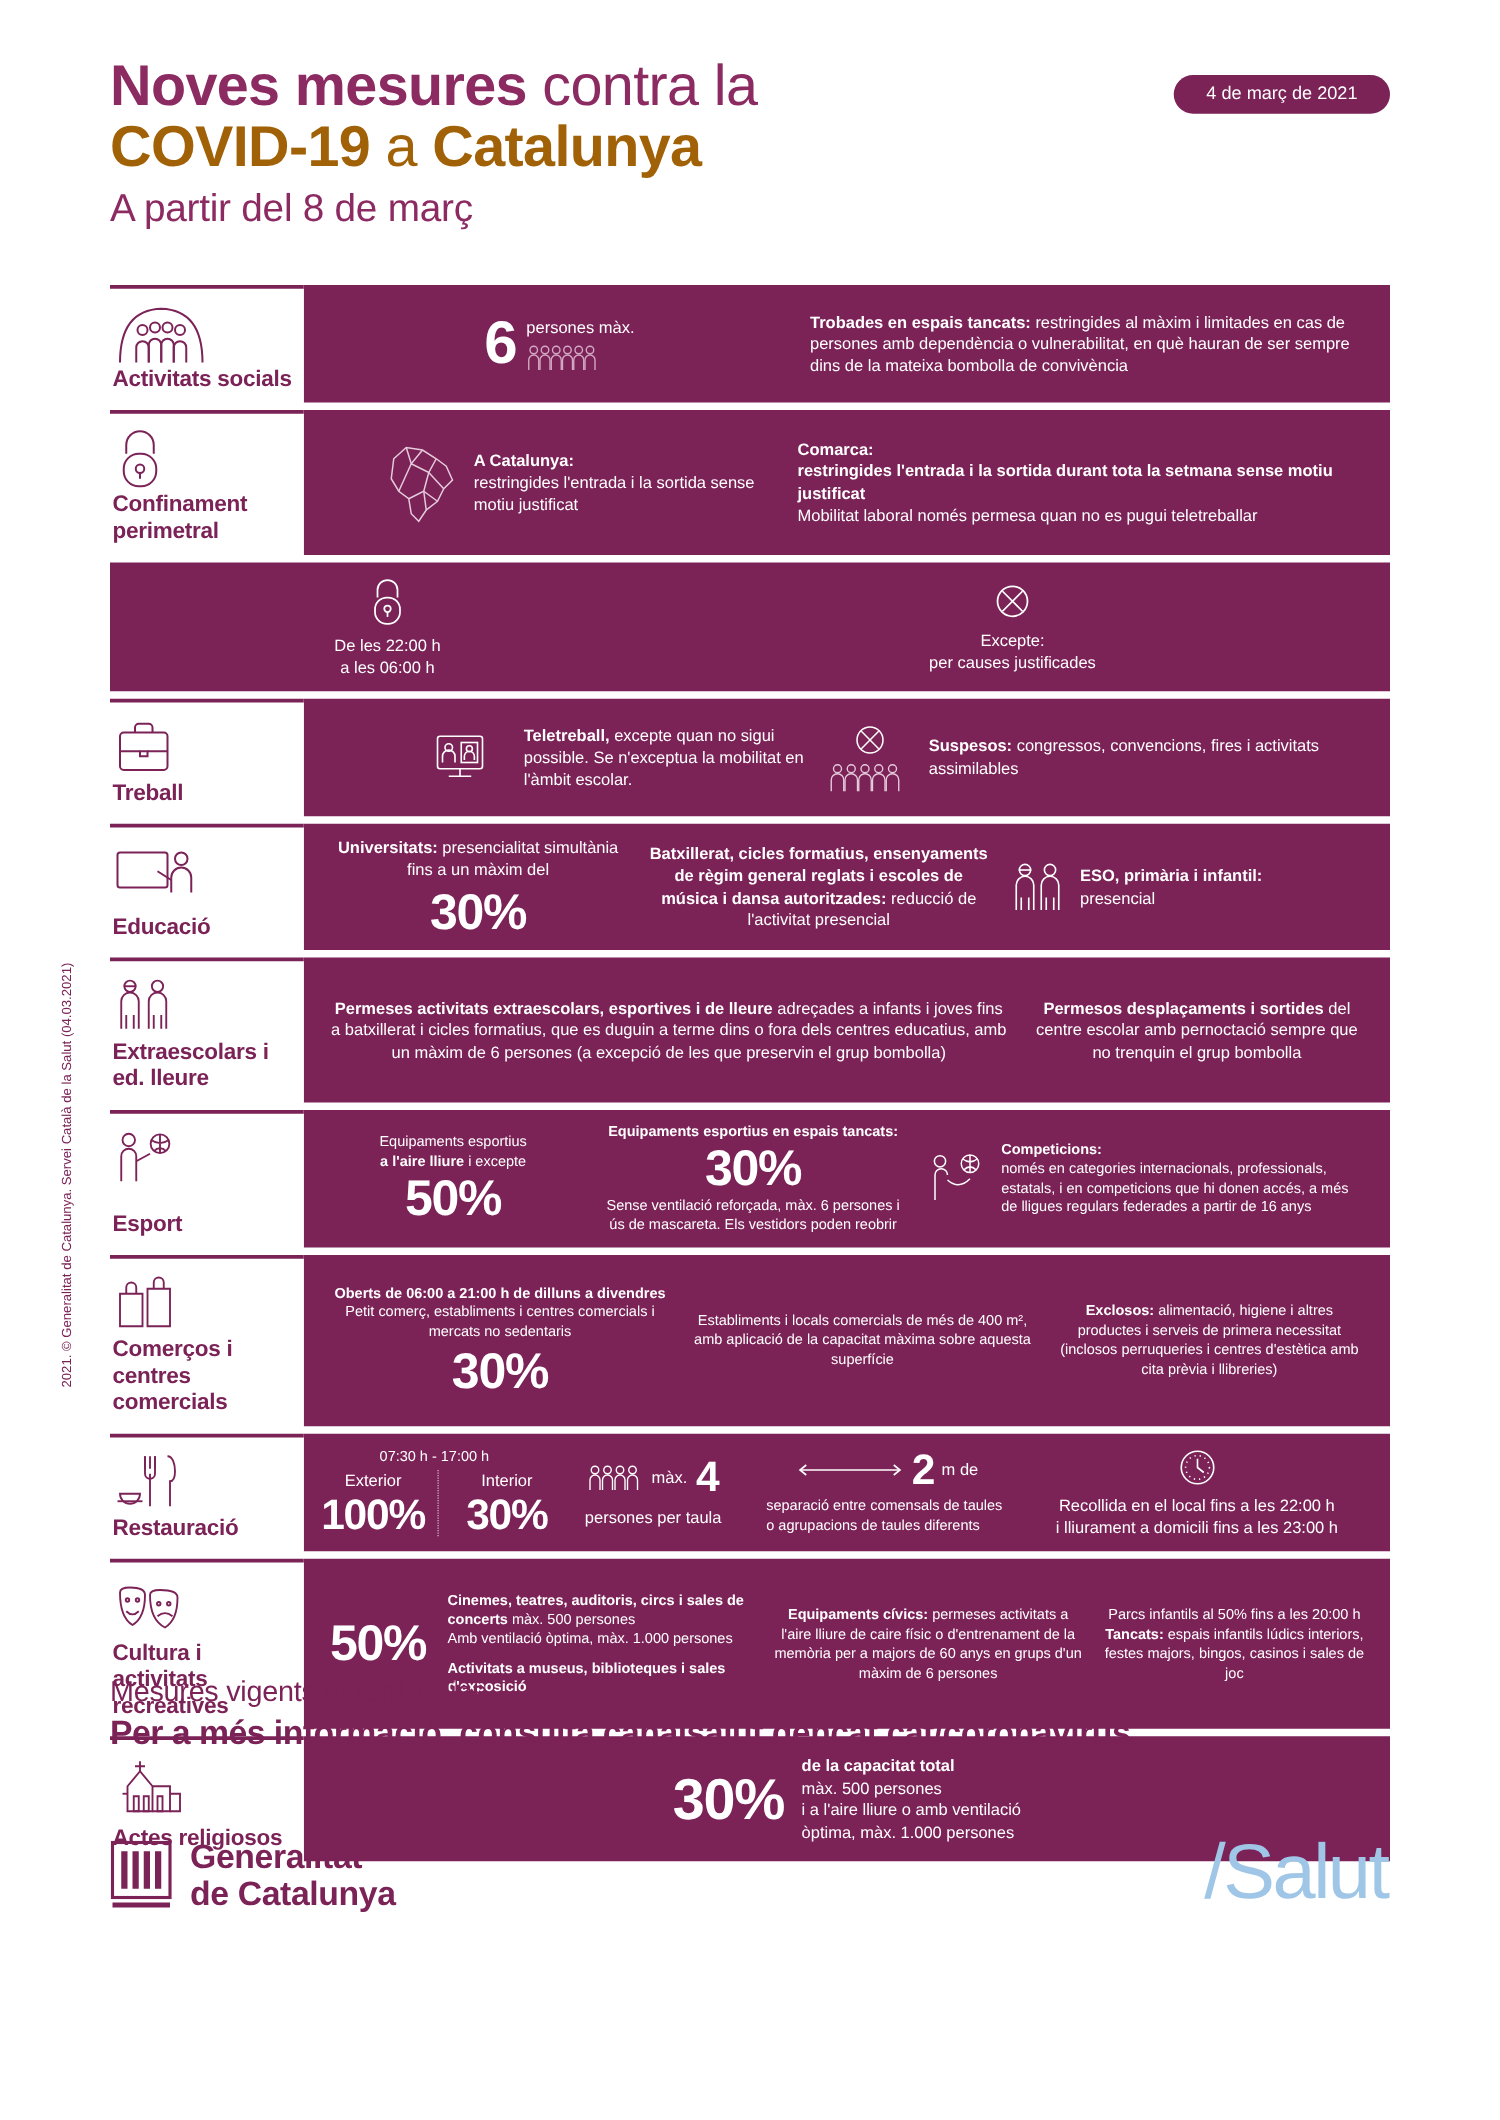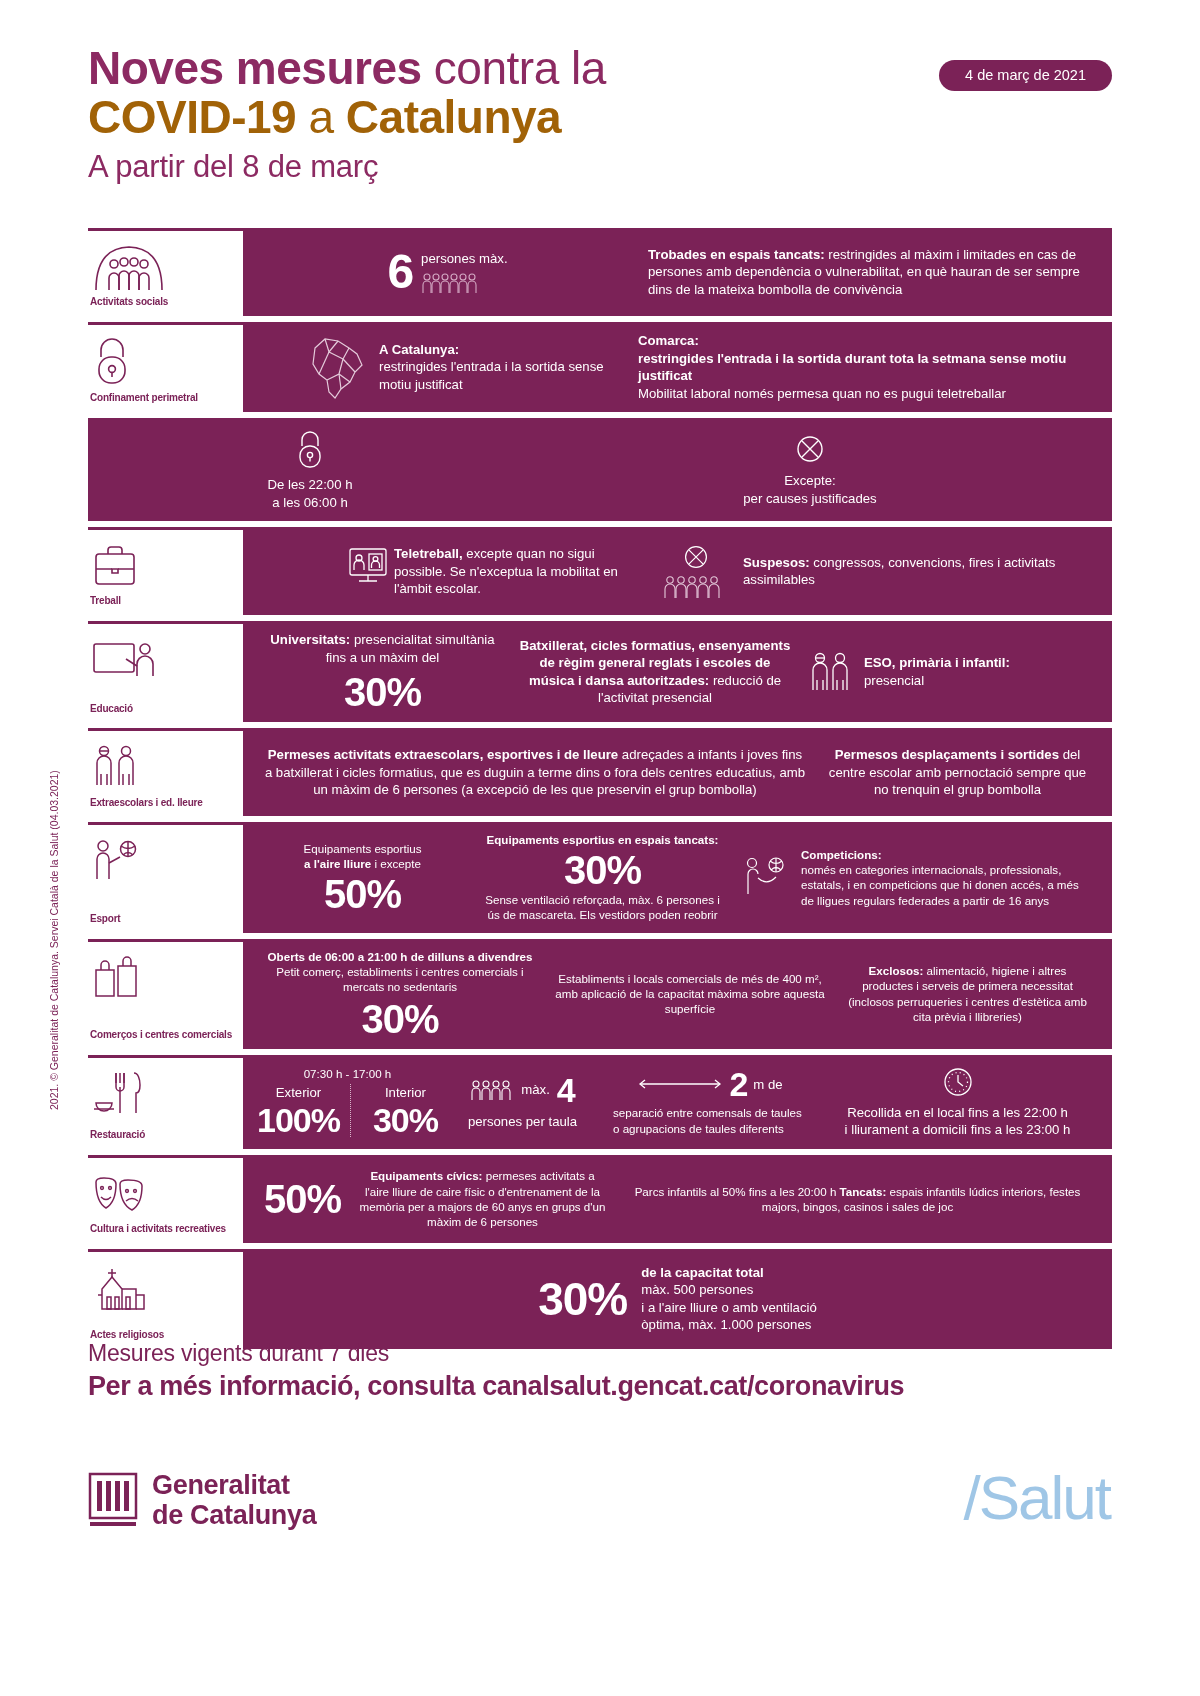--- a/index.html
+++ b/index.html
@@ -38,21 +38,21 @@
     width: 155px; min-width: 155px;
     background: #ffffff;
     border-top: 3px solid #7b2257;
     position: relative;
     padding: 10px 6px 8px 2px;
     display: flex; flex-direction: column;
     justify-content: space-between;
   }
   .cat-icon { height: 52px; display: flex; align-items: center; }
   .cat-label {
-    color: #7b2257; font-weight: bold; font-size: 10px;
+    color: #7b2257; font-weight: bold; font-size: 18px;
     line-height: 1.18; letter-spacing: -0.2px;
   }
 
   .body {
     flex: 1;
     background: #7b2257;
     display: flex;
     align-items: center;
     padding: 10px 12px;
     min-height: 88px;
@@ -240,21 +240,21 @@
           <path d="M18 12V8a3 3 0 0 1 3-3h8a3 3 0 0 1 3 3v4"></path>
           <rect x="6" y="12" width="38" height="30" rx="3"></rect>
               <path d="M22 27h6v4h-6z"></path>
           <path d="M6 27h16M28 27h16"></path>
         </g>
           </svg>
       </div>
       <div class="cat-label">Treball</div>
     </div>
     <div class="body">
-      <div class="cell" style="width:400px; display:flex; gap:3px; padding-left:90px;">
+      <div class="cell" style="width:400px; display:flex; align-items:center; gap:28px; padding-left:90px;">
         <div>
           <svg width="46" height="42" viewBox="0 0 46 42">
               <g fill="none" stroke="#ffffff" stroke-width="1.3">
             <rect x="5" y="4" width="36" height="26" rx="2"></rect>
                 <path d="M23 30v6M14 36h18"></path>
             <circle cx="14" cy="13" r="3"></circle>
                 <path d="M9 25v-5a5 5 0 0 1 10 0v5"></path>
             <rect x="24" y="9" width="13" height="16"></rect>
                 <circle cx="30.5" cy="14" r="2.4"></circle>
                 <path d="M26.5 23v-3a4 4 0 0 1 8 0v3"></path>
@@ -552,20 +552,27 @@
               <path d="M36 31 Q42 26 48 31"></path>
         </g>
           </svg>
       </div>
       <div class="cat-label">Cultura i activitats recreatives</div>
     </div>
     <div class="body">
       <div class="cell center" style="width:95px;">
         <div class="big">50%</div>
       </div>
+      <div class="cell" style="width:260px;">
+        <div class="txt-sm">
+          <b>Cinemes, teatres, auditoris, circs i sales de concerts</b><span> màx. 500 persones</span>
+        </div>
+        <div class="txt-sm">Amb ventilació òptima, màx. 1.000 persones</div>
+        <div class="txt-sm" style="font-weight:bold; margin-top:8px;">Activitats a museus, biblioteques i sales d'exposició</div>
+      </div>
       <div class="cell center" style="width:265px;">
         <div class="txt-sm">
           <b>Equipaments cívics:</b><span> permeses activitats a l'aire lliure de caire físic o d'entrenament de la memòria per a majors de 60 anys en grups d'un màxim de 6 persones</span>
         </div>
       </div>
       <div class="cell center" style="flex:1;">
         <div class="txt-sm">
           <span>Parcs infantils al 50% fins a les 20:00 h </span><b>Tancats:</b><span> espais infantils lúdics interiors, festes majors, bingos, casinos i sales de joc</span>
         </div>
       </div>

